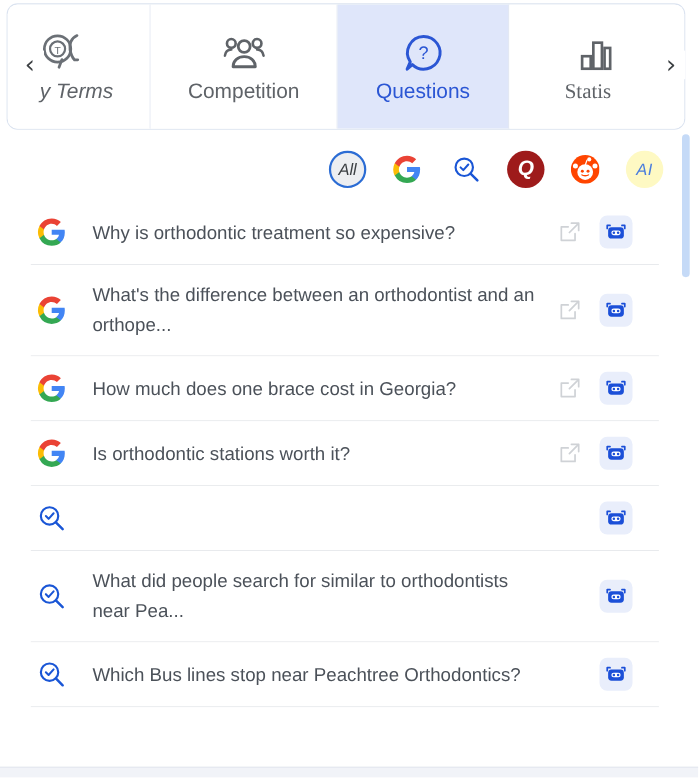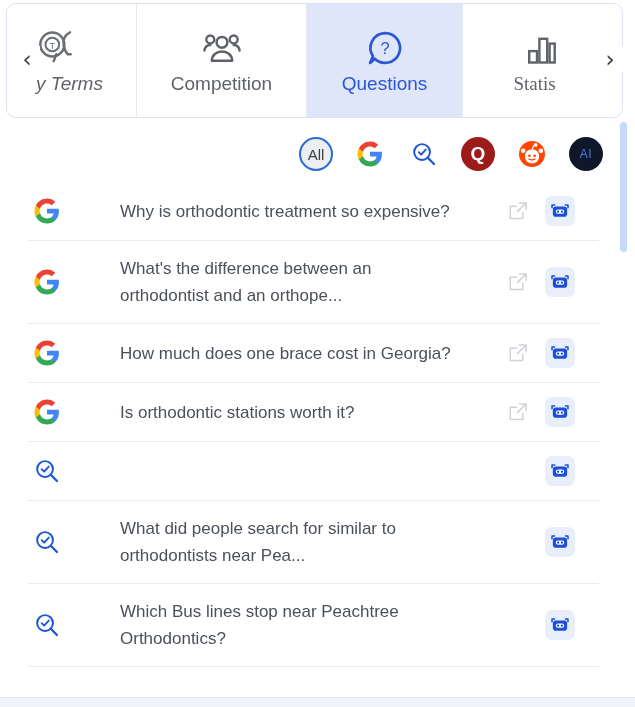--- a/index.html
+++ b/index.html
@@ -90,37 +90,38 @@
   .nav-left { left: 14px; }
   .nav-right { right: 12px; }
 
   
   .filter-row {
     position: absolute;
     top: 137px; right: 32px;
     display: flex;
     align-items: center;
     gap: 20px;
+    font-style: italic;
   }
   .filter-chip {
     width: 34px; height: 34px;
     border-radius: 50%;
     display: flex; align-items: center; justify-content: center;
     cursor: pointer;
     position: relative;
     flex: 0 0 auto;
   }
   .chip-all {
     background: #eceef1;
     border: 2px solid #2b6cd4;
     font-size: 15px;
     color: #3c4043;
   }
   .chip-quora { background: #9e1b1b; color: #fff; font-size: 19px; font-weight: bold; }
-  .chip-ai { background: #0f172a; color: #4a7ddd; font-size: 12px; letter-spacing: .5px; }
+  .chip-ai { background: #fef9c3; color: #4a7ddd; font-size: 15px; letter-spacing: .5px; }
 
   
   .list-viewport {
     position: absolute;
     left: 0; top: 182px;
     width: 635px;
     height: 490px;
     overflow: hidden;
     background: #ffffff;
   }
@@ -131,21 +132,20 @@
   .row {
     position: relative;
     display: flex;
     align-items: center;
     min-height: 59px;
     padding: 0 24px 0 0;
     border-bottom: 1px solid #e8eaed;
     margin: 0 28px 0 28px;
     width: 571px;
     background: #ffffff;
-    gap: 36px;
   }
   .row:first-child { border-top: none; }
   .row-source {
     flex: 0 0 auto;
     width: 56px;
     display: flex;
     align-items: center;
     justify-content: flex-start;
     padding-left: 6px;
   }

